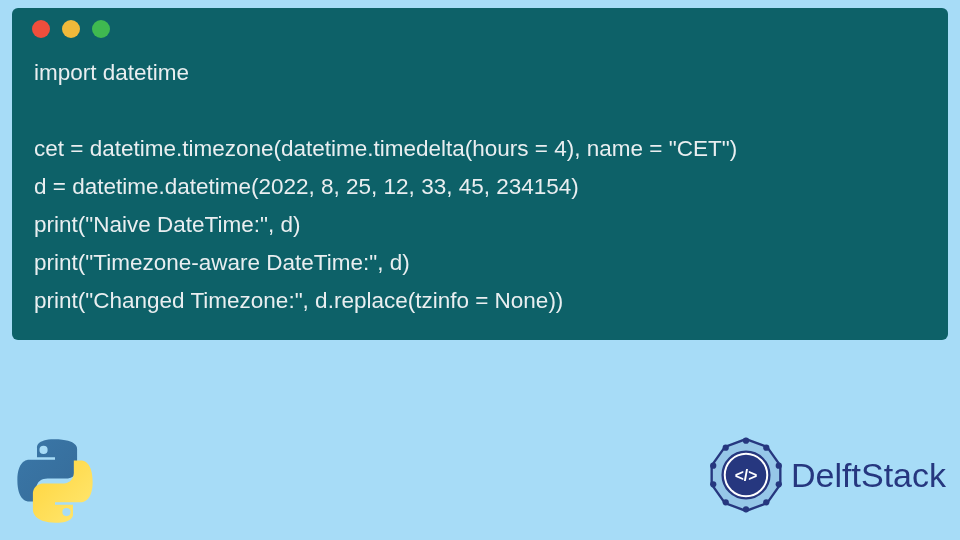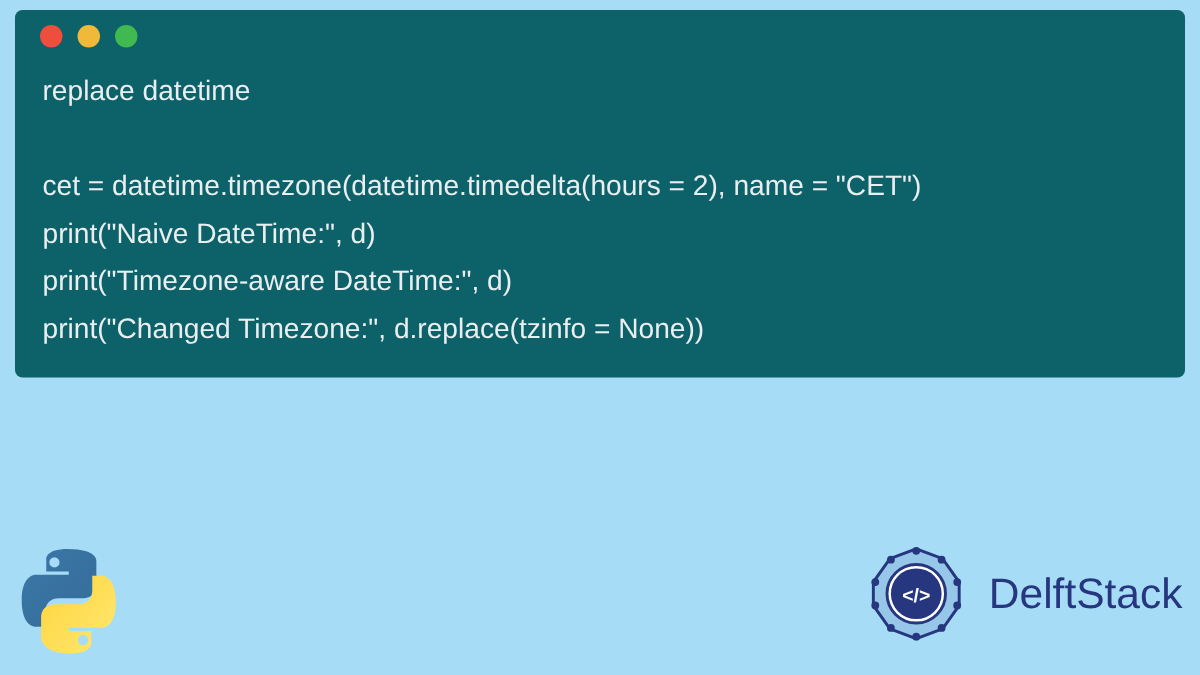--- a/index.html
+++ b/index.html
@@ -64,40 +64,40 @@
     bottom: 20px;
     display: flex;
     align-items: center;
     gap: 6px;
   }
   .delft-text {
     color: #26377f;
     font-size: 34px;
     font-weight: 500;
     font-family: "Segoe UI", Arial, sans-serif;
-    margin-left: 13px;
   }
   .delft-logo {
     width: 78px;
     height: 78px;
   }
 </style>
 </head>
 <body>
 
 <div class="code-window">
   <div class="titlebar">
     <div class="dot dot-red"></div>
     <div class="dot dot-yellow"></div>
     <div class="dot dot-green"></div>
   </div>
   <div class="code-area">
-    <div class="code-line">replace datetime</div>
+    <div class="code-line">import datetime</div>
     <div class="blank-line"></div>
-    <div class="code-line">cet = datetime.timezone(datetime.timedelta(hours = 2), name = "CET")</div>
+    <div class="code-line">cet = datetime.timezone(datetime.timedelta(hours = 4), name = "CET")</div>
+    <div class="code-line">d = datetime.datetime(2022, 8, 25, 12, 33, 45, 234154)</div>
     <div class="code-line">print("Naive DateTime:", d)</div>
     <div class="code-line">print("Timezone-aware DateTime:", d)</div>
     <div class="code-line">print("Changed Timezone:", d.replace(tzinfo = None))</div>
   </div>
 </div>
 
 <div class="footer">
   <svg class="python-logo" viewBox="0 0 110 110">
     <defs>
       <linearGradient id="bluep" x1="0" y1="0" x2="1" y2="1">

